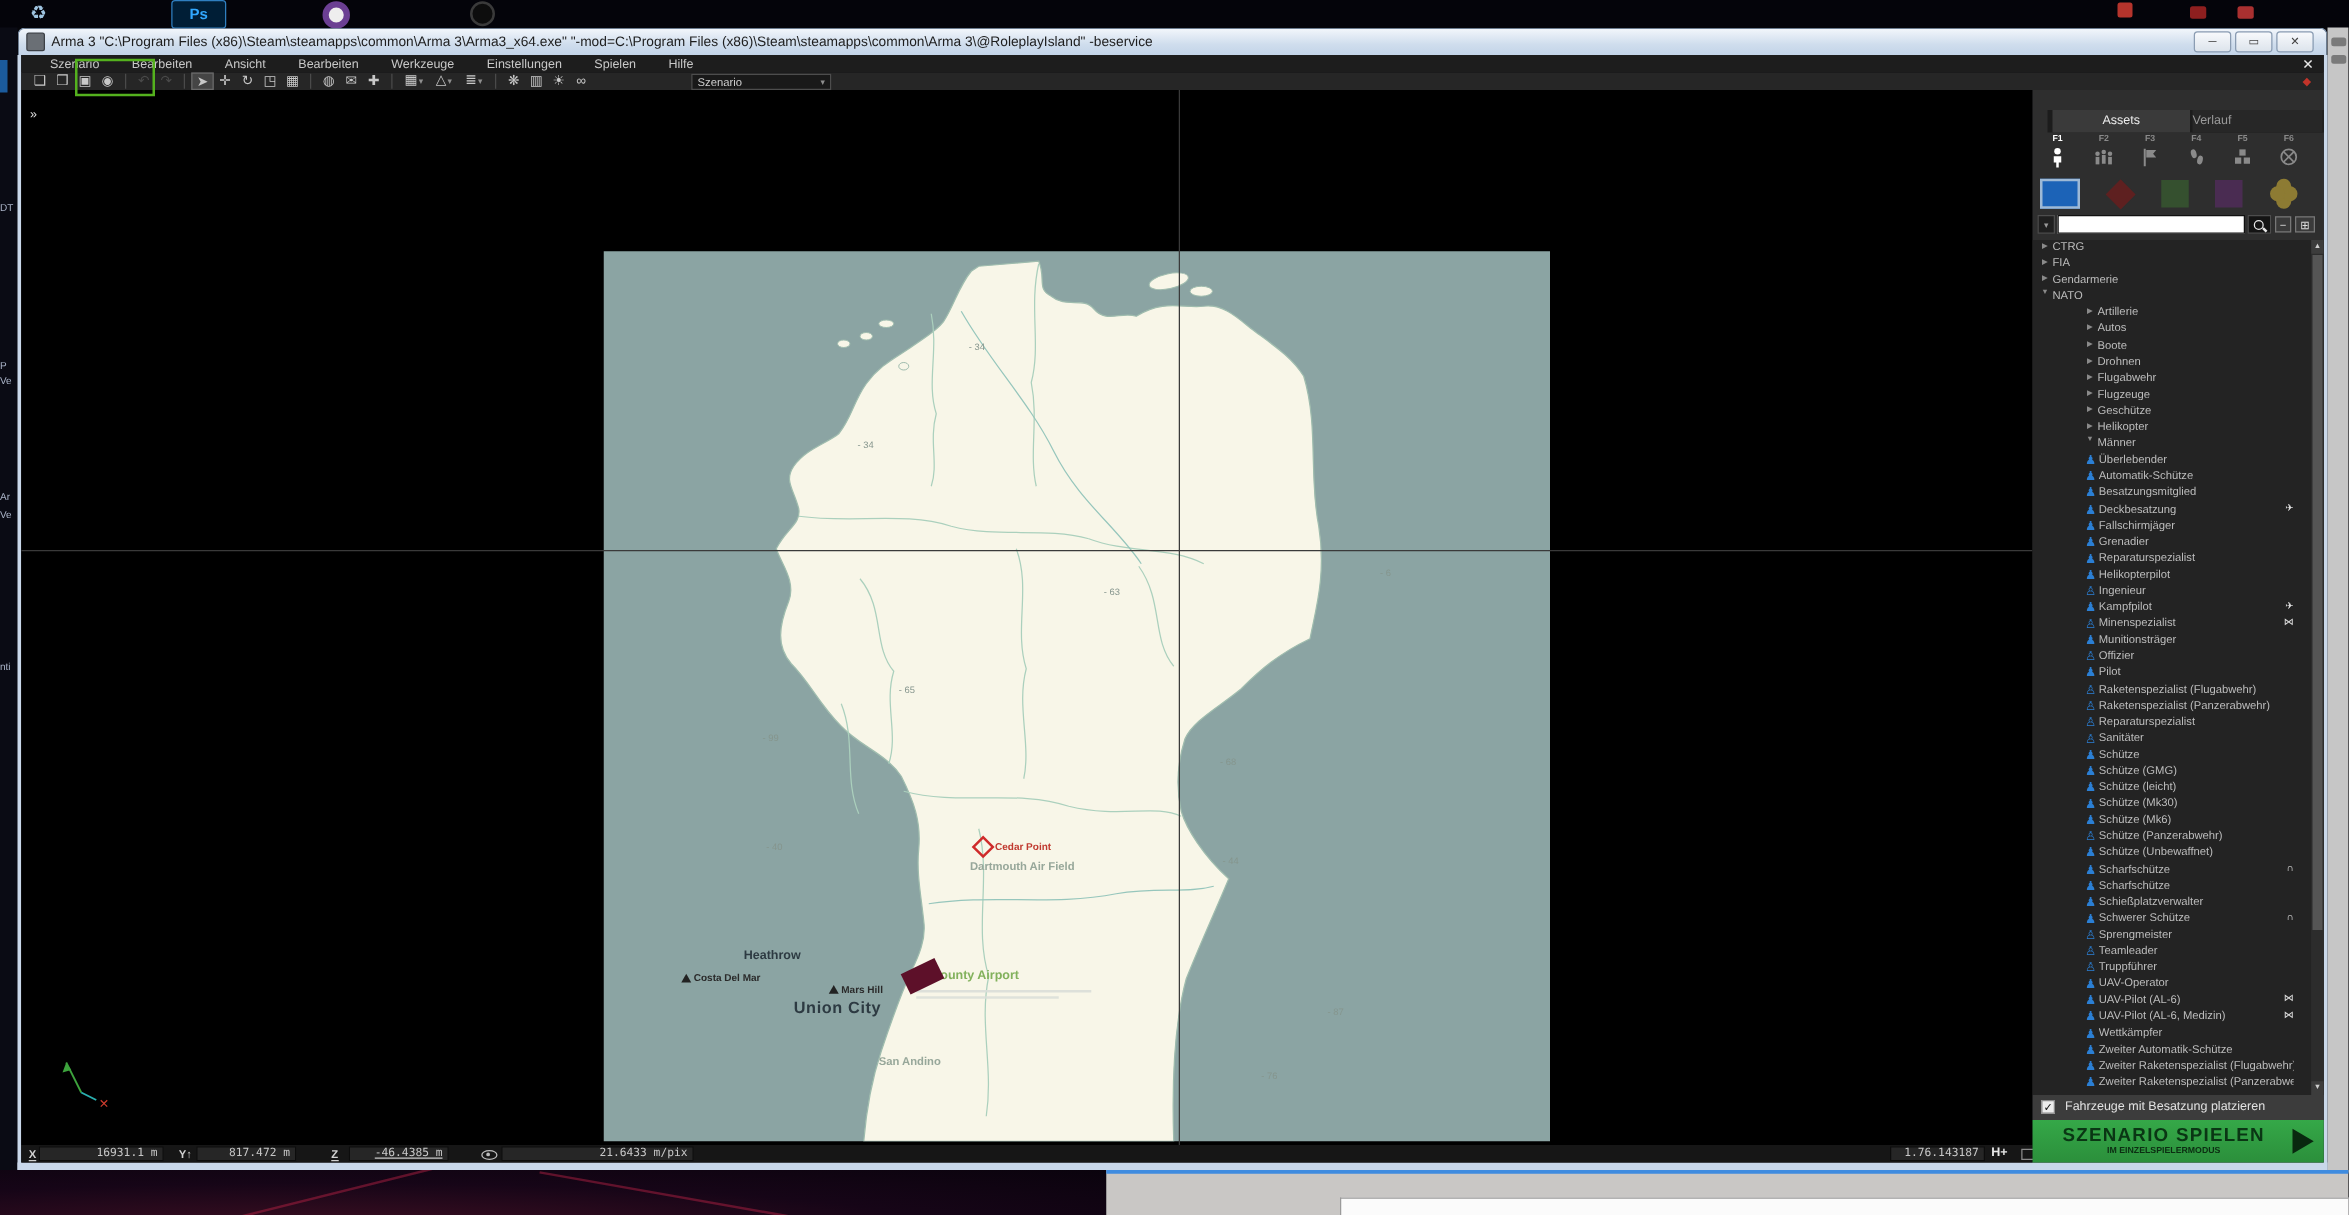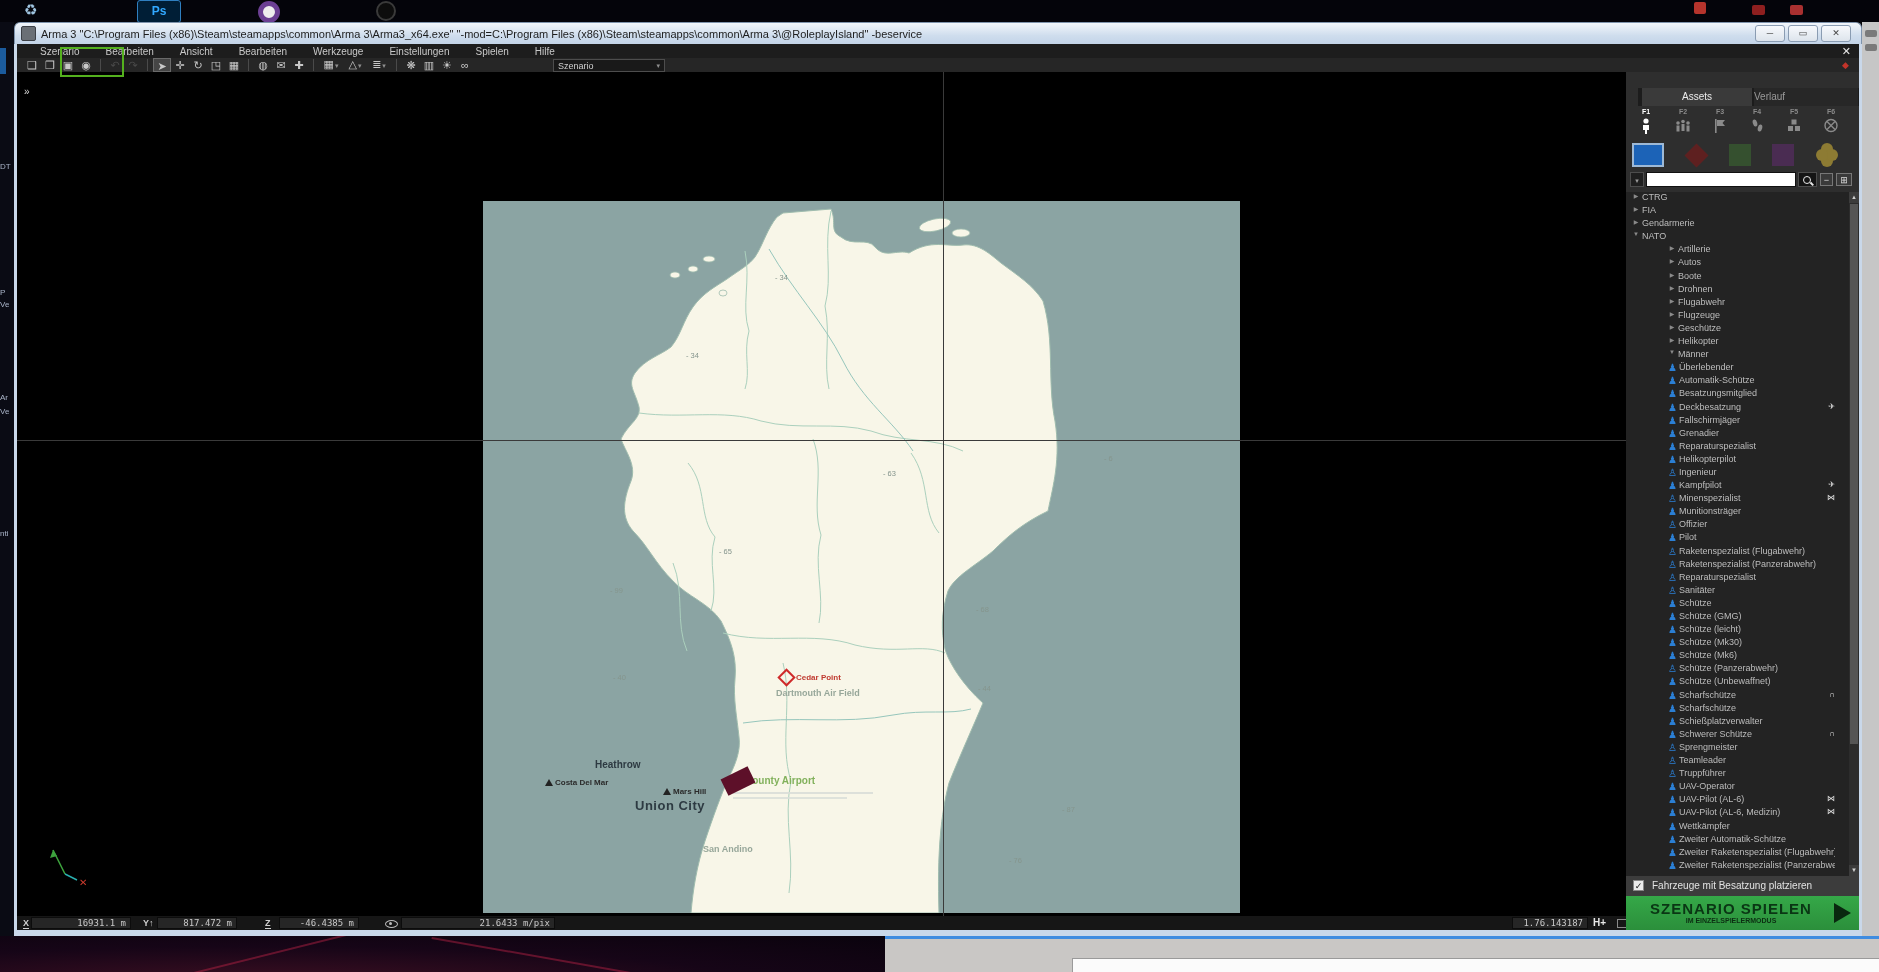--- a/index.html
+++ b/index.html
@@ -338,21 +338,21 @@
       <text x="32" y="46" fill="#cc3b2d" font-size="10" font-family="Liberation Sans">✕</text>
     </svg>
   </div>
 
   <div class="abs" id="statusbar">
     <span class="sb-lbl" style="left:6px;border-bottom:1px solid #d0d0d0;">X</span>
     <span class="sb-box" style="left:14px;width:90px;">16931.1 m</span>
     <span class="sb-lbl" style="left:126px;">Y↑</span>
     <span class="sb-box" style="left:140px;width:70px;">817.472 m</span>
     <span class="sb-lbl" style="left:248px;border-bottom:1px solid #d0d0d0;">Z</span>
-    <span class="sb-box" style="left:262px;width:70px;">-46.4385 m</span>
+    <span class="sb-box" style="left:262px;width:70px;text-decoration:underline;">-46.4385 m</span>
     <span class="sb-eye"></span>
     <span class="sb-box" style="left:384px;width:144px;">21.6433 m/pix</span>
     <span class="sb-box" style="left:1495px;width:66px;">1.76.143187</span>
     <span class="sb-hplus">H+</span>
     <span class="sb-mon"></span>
   </div>
 
   <div class="abs" id="sidebar">
     <div id="sb-tabs">
       <span id="tab-assets">Assets</span>

